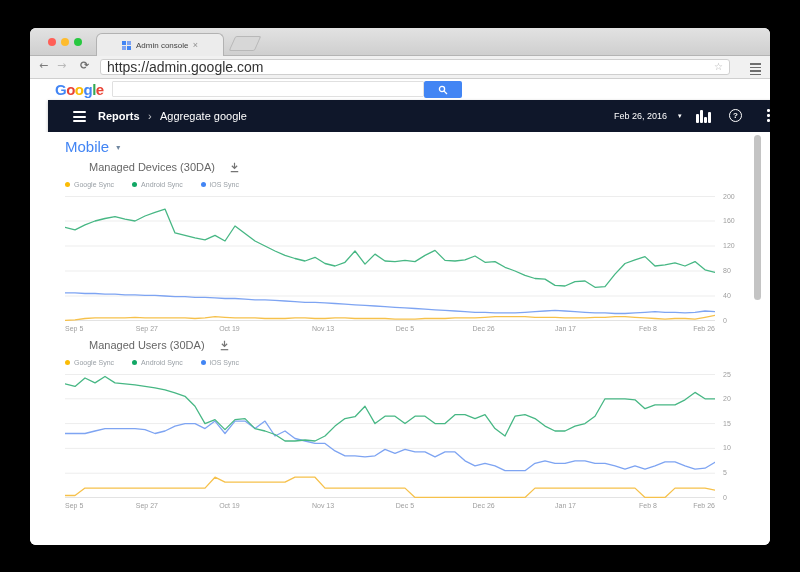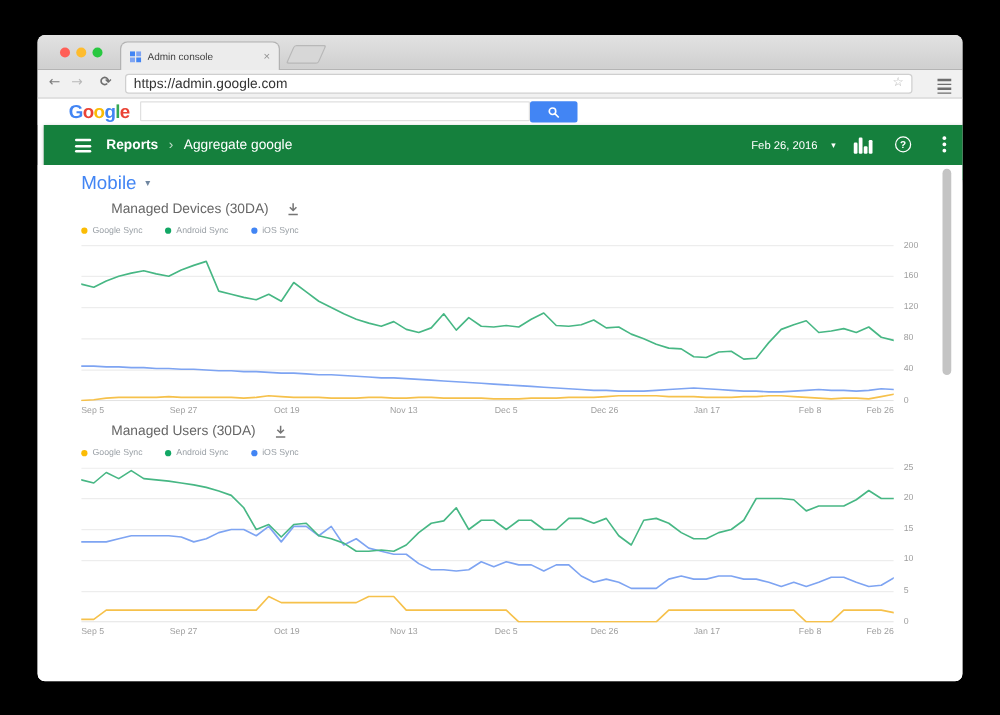--- a/index.html
+++ b/index.html
@@ -10,50 +10,50 @@
 
   
   .tabstrip { position:absolute; left:0; top:0; width:740px; height:28px;
               background:linear-gradient(#e2e2e2,#cfcfcf); border-bottom:1px solid #b4b4b4; }
   .light { position:absolute; top:10px; width:8px; height:8px; border-radius:50%; }
   .light.red    { left:18px; background:#ff5f57; }
   .light.yellow { left:31px; background:#febc2e; }
   .light.green  { left:44px; background:#28c840; }
   .tab { position:absolute; left:66px; top:5px; width:128px; height:24px;
          background:#ececec; border:1px solid #b2b2b2; border-bottom:none;
-         border-radius:6px 6px 0 0; display:flex; align-items:center; padding:0 7px; gap:5px; }
+         border-radius:6px 6px 0 0; display:flex; align-items:center; padding:0 25px; gap:5px; }
   .tab-title { font-size:8px; color:#3f3f3f; flex:1; white-space:nowrap; overflow:hidden; }
   .tab-close { font-size:9px; color:#8f8f8f; line-height:9px; }
   .newtab { position:absolute; left:202px; top:8px; width:26px; height:15px;
             background:#d7d7d7; border:1px solid #b8b8b8; transform:skewX(-24deg); border-radius:2px; }
 
   
   .toolbar { position:absolute; left:0; top:28px; width:740px; height:23px;
              background:#f1f1f1; border-bottom:1px solid #cfcfcf; }
   .navicon { position:absolute; top:3px; font-family:"DejaVu Sans", sans-serif; font-size:11px; }
   .back    { left:9px;  color:#7c7c7c; }
   .fwd     { left:27px; color:#b9b9b9; }
   .reload  { left:50px; color:#6f6f6f; font-size:11px; font-weight:bold; }
   .urlbox { position:absolute; left:70px; top:3px; width:630px; height:16px; background:#fff;
             border:1px solid #cfcfcf; border-radius:3px; display:flex; align-items:center; padding:0 6px; }
-  .url { font-size:11px; color:#333; flex:1; }
+  .url { font-size:14px; color:#333; flex:1; }
   .star { font-family:"DejaVu Sans", sans-serif; font-size:10px; color:#b3b3b3; line-height:10px; }
   .chromemenu { position:absolute; right:9px; top:7px; width:11px; }
   .chromemenu div { height:1.5px; background:#6e6e6e; margin-bottom:2px; }
 
   
   .gbar { position:absolute; left:0; top:51px; width:740px; height:21px; background:#fff; }
   .glogo { position:absolute; left:25px; top:2px; font-size:15px; font-weight:600; letter-spacing:-0.5px; }
   .gsearch { position:absolute; left:82px; top:2px; width:312px; height:16px;
              border:1px solid #e0e0e0; border-radius:1px; background:#fff; font-size:10px; padding:0 5px; outline:none; }
   .gbtn { position:absolute; left:394px; top:2px; width:38px; height:17px; background:#4285f4;
           border-radius:2px; display:flex; align-items:center; justify-content:center; }
 
   
-  .appbar { position:absolute; left:5px; top:72px; width:740px; height:44px; background:#15803d;
+  .appbar { position:absolute; left:18px; top:72px; width:740px; height:44px; background:#0f172a;
             box-shadow:0 1px 3px rgba(0,0,0,.25); color:#fff; }
   .hamb { position:absolute; left:25px; top:11px; width:13px; }
   .hamb div { height:2px; background:#fff; margin-bottom:2.5px; border-radius:1px; }
   .crumb { position:absolute; top:10px; font-size:11px; color:#fff; }
   .crumb-root { left:50px; font-weight:bold; }
   .crumb-sep  { left:100px; color:rgba(255,255,255,.75); }
   .crumb-cur  { left:112px; }
   .datebox { position:absolute; left:566px; top:11px; font-size:9px; color:#fff; }
   .datecaret { position:absolute; left:630px; top:12px; font-family:"DejaVu Sans", sans-serif; font-size:7px; color:#fff; }
   .repicon { position:absolute; left:648px; top:9px; width:15px; height:14px; }

